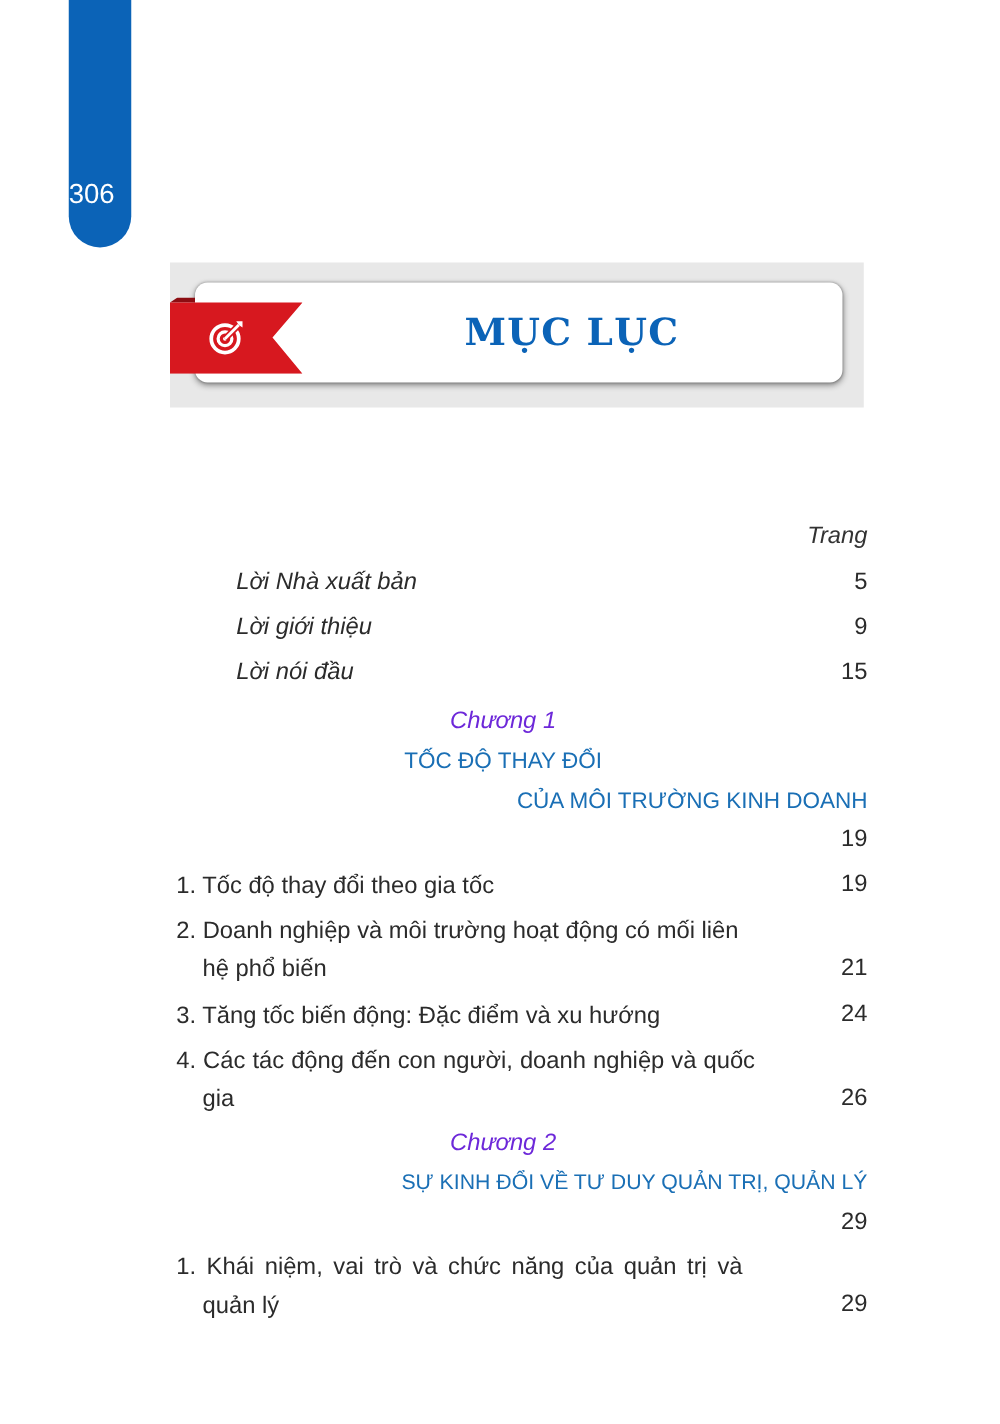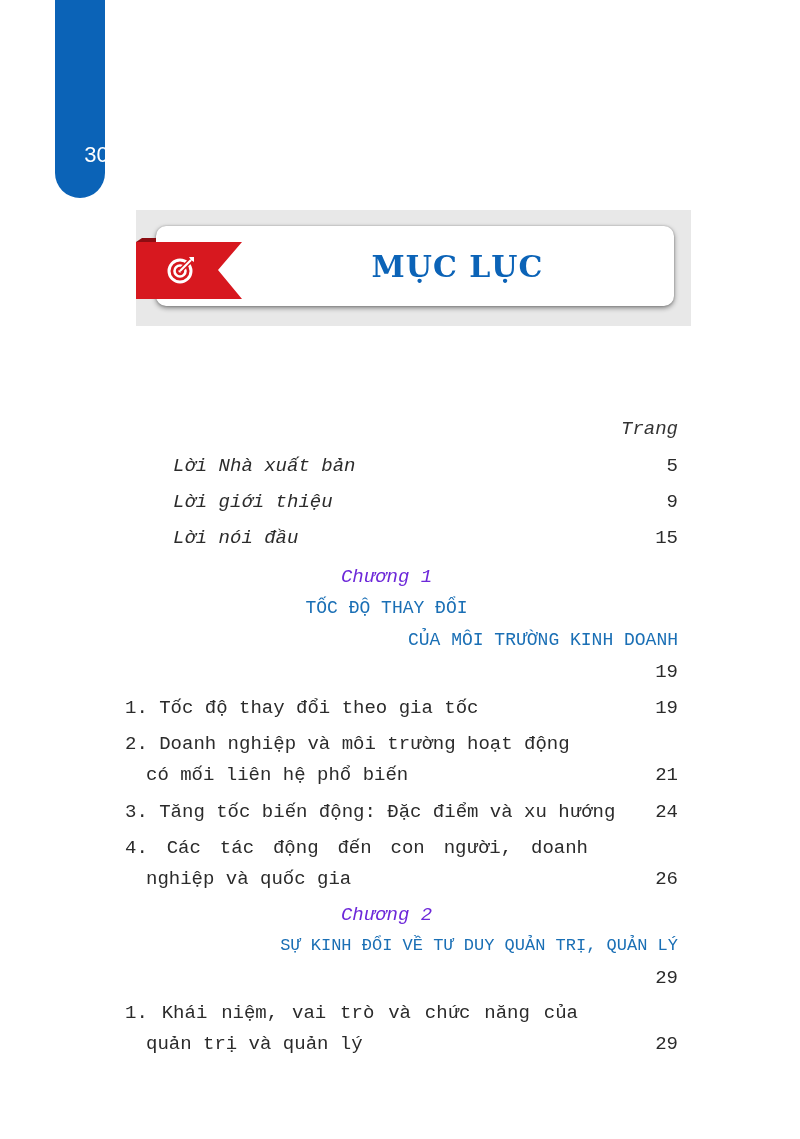--- a/index.html
+++ b/index.html
@@ -4,21 +4,21 @@
   <style>
     * { margin: 0; padding: 0; box-sizing: border-box; }
     html, body { width: 800px; height: 1139px; background: #ffffff; overflow: hidden; }
     body { position: relative; font-family: "DejaVu Serif", "Liberation Serif", serif; color: #2a2a2a; }
 
     .page-tab {
       position: absolute; left: 55px; top: 0; width: 50px; height: 198px;
       background: #0b63b7; border-radius: 0 0 25px 25px;
     }
     .page-number {
-      position: absolute; left: 16px; width: 50px; top: 142px; text-align: right;
+      position: absolute; left: 0; width: 50px; top: 142px; text-align: left;
       color: #ffffff; font-family: "Liberation Sans", "DejaVu Sans", sans-serif;
       font-size: 22px; letter-spacing: 0px;
     }
 
     .title-band {
       position: absolute; left: 136px; top: 210px; width: 555px; height: 116px;
       background: #e8e8e8;
     }
     .title-card {
       position: absolute; left: 20px; top: 16px; width: 518px; height: 80px;
@@ -31,22 +31,22 @@
       padding-left: 85px;
       color: #0b63b7; font-family: "DejaVu Serif", "Liberation Serif", serif;
       font-weight: bold; font-size: 30px; letter-spacing: 1px;
     }
     .ribbon {
       position: absolute; left: 0; top: 28px; width: 106px; height: 61px;
     }
     .ribbon svg { display: block; }
 
     .toc {
-      position: absolute; left: 125px; top: 414px; width: 553px;
-      font-family: Liberation Mono, monospace;
+      position: absolute; left: 141px; top: 414px; width: 553px;
+      font-family: Liberation Sans, sans-serif;
     }
     .trang {
       text-align: right; font-style: italic; font-size: 19px; color: #333;
       height: 36px; line-height: 30px;
     }
     .row {
       display: flex; justify-content: space-between; align-items: flex-end;
       font-size: 19px; line-height: 32px; color: #2b2b2b;
     }
     .row .lbl { flex: 1; }

